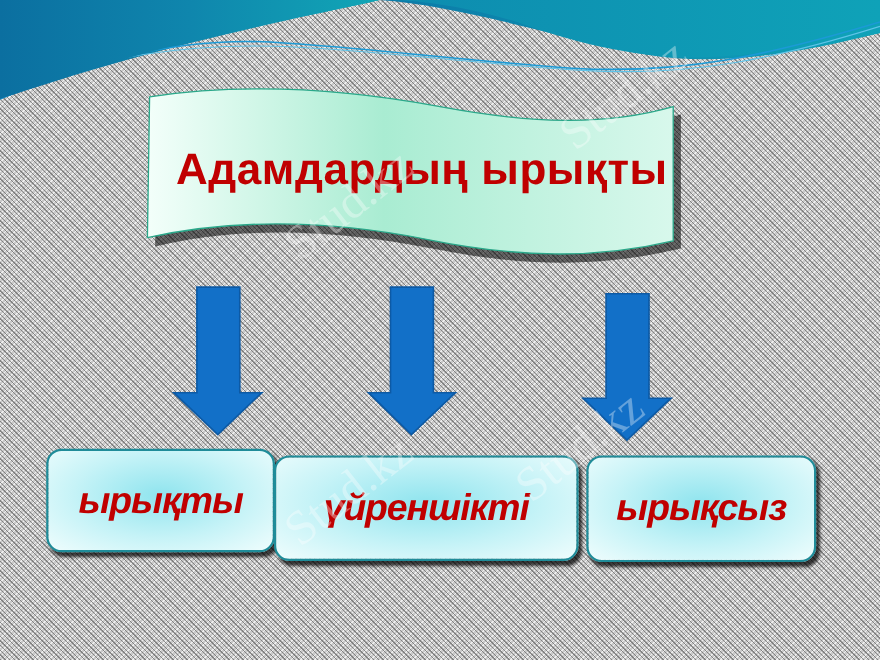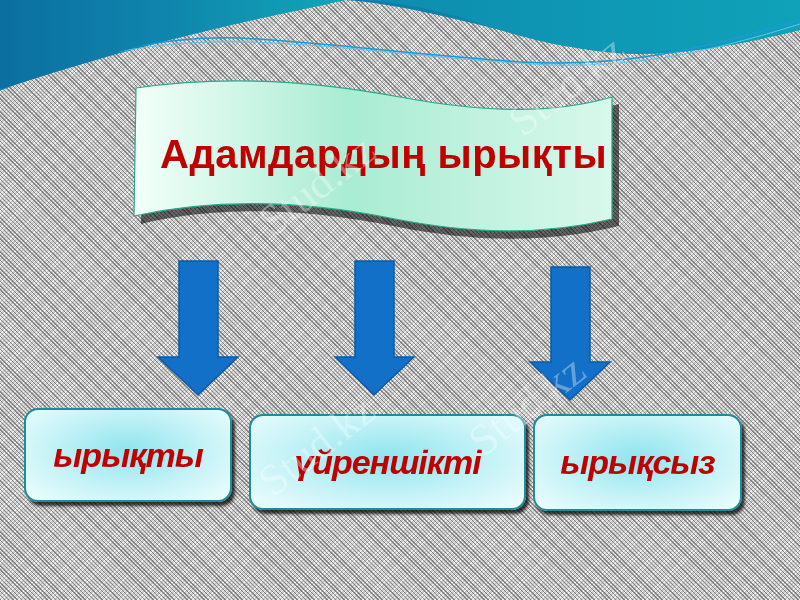--- a/index.html
+++ b/index.html
@@ -70,21 +70,21 @@
   <g>
     <polygon points="355,261 394,261 394,357 414,357 374,395 335,357 355,357" fill="#1270c8" stroke="#0d5aa5" stroke-width="1.5"></polygon>
   </g>
   <g>
     <polygon points="551,267 590,267 590,362 610,362 570,400 530,362 551,362" fill="#1270c8" stroke="#0d5aa5" stroke-width="1.5"></polygon>
   </g>
 </svg>
 
 <div class="title-text">Адамдардың ырықты</div>
 
-<div class="box" style="left:24px; top:408px; width:204px; height:90px;">
+<div class="box" style="left:42px; top:408px; width:204px; height:90px;">
   <span>ырықты</span>
 </div>
 <div class="box" style="left:249px; top:414px; width:273px; height:92px;">
   <span>үйреншікті</span>
 </div>
 <div class="box" style="left:533px; top:414px; width:205px; height:93px;justify-content:center;">
   <span>ырықсыз</span>
 </div>
 
 <div class="watermark" style="left:250px; top:160px;">Stud.kz</div>

